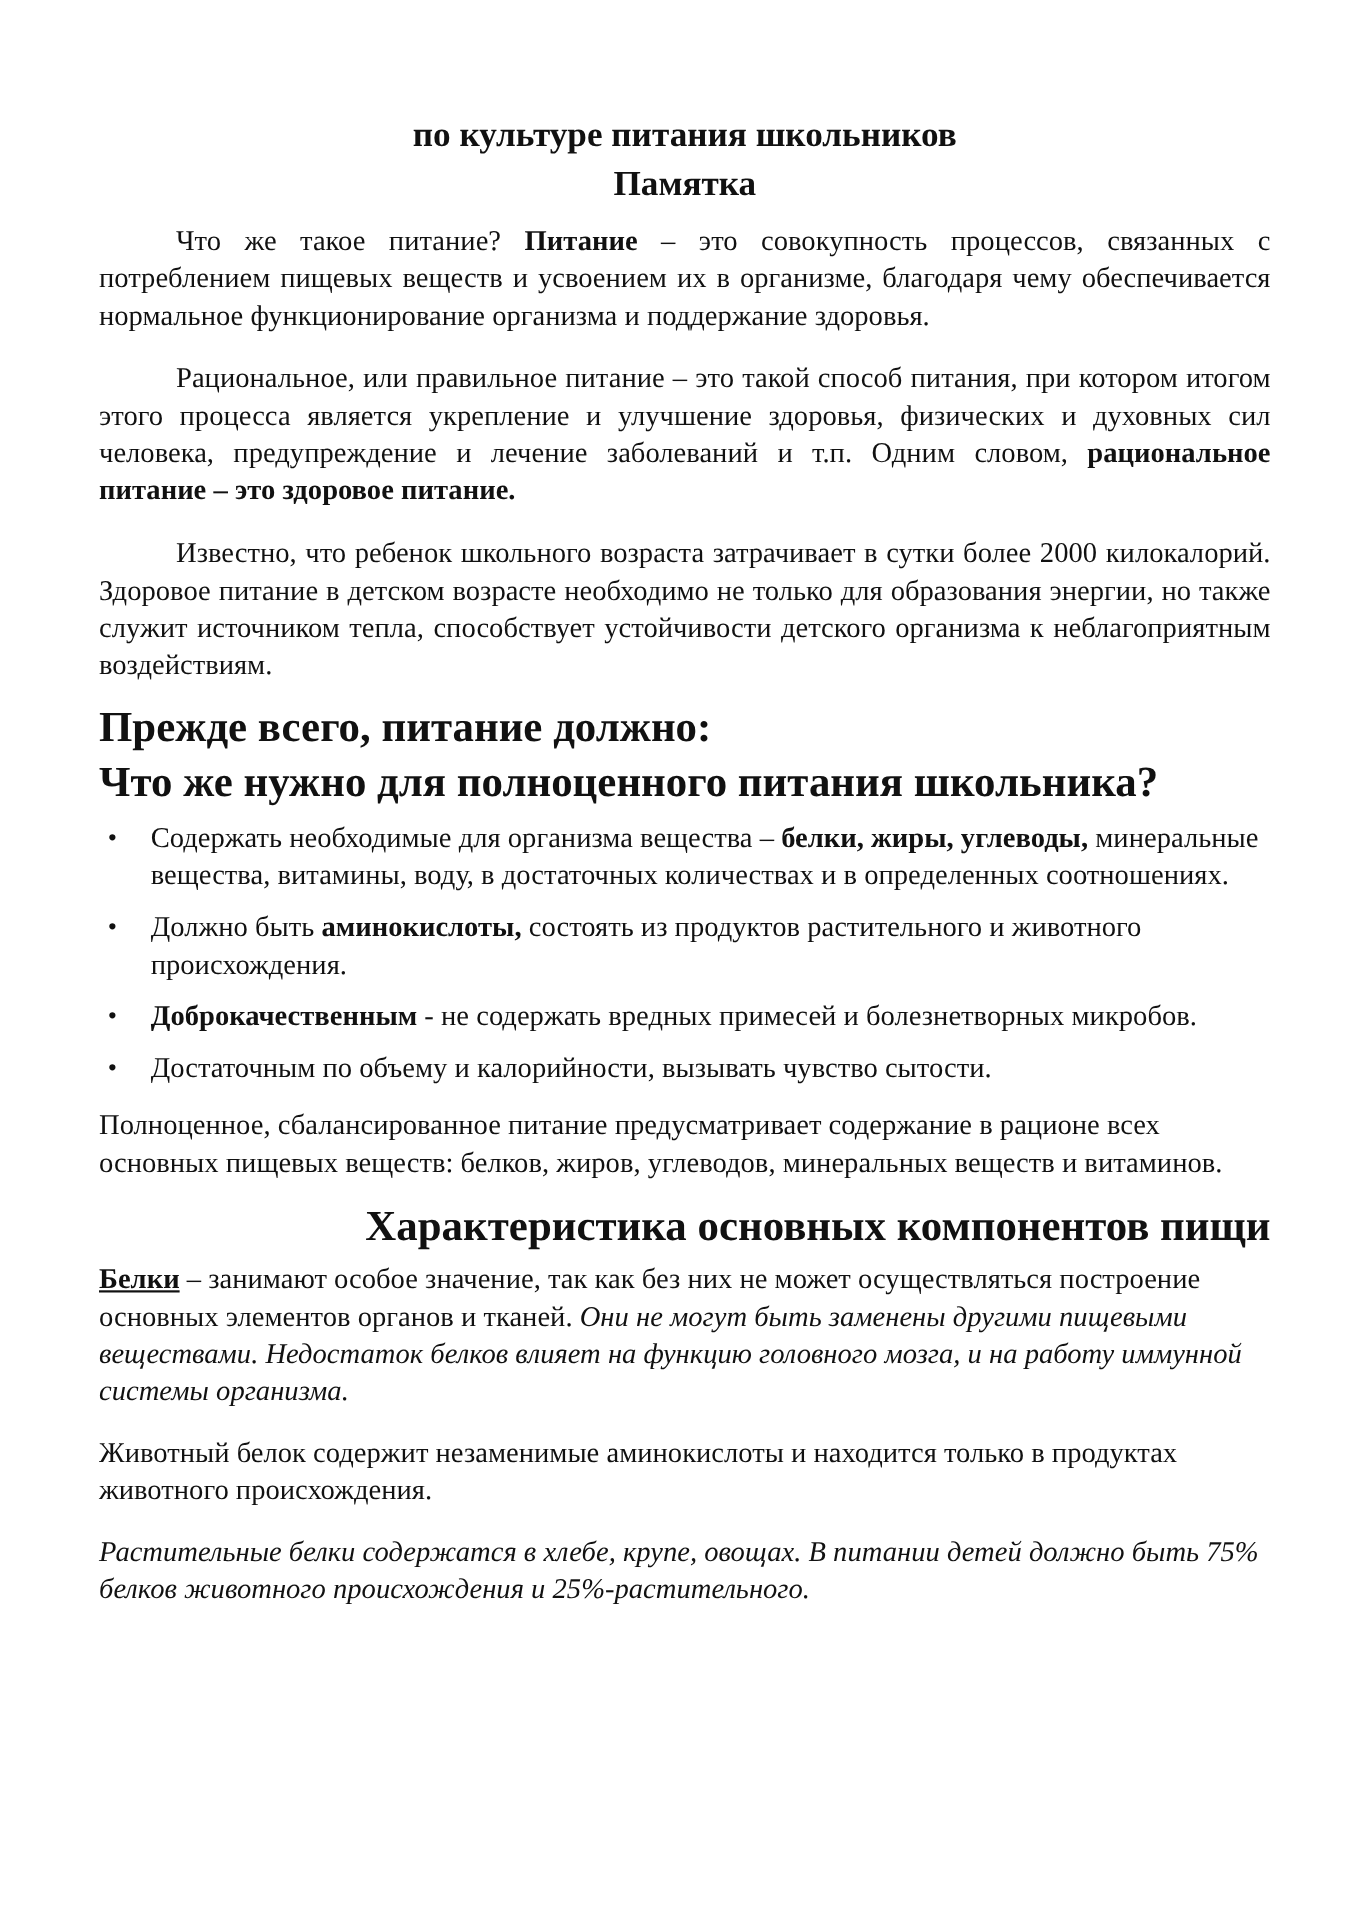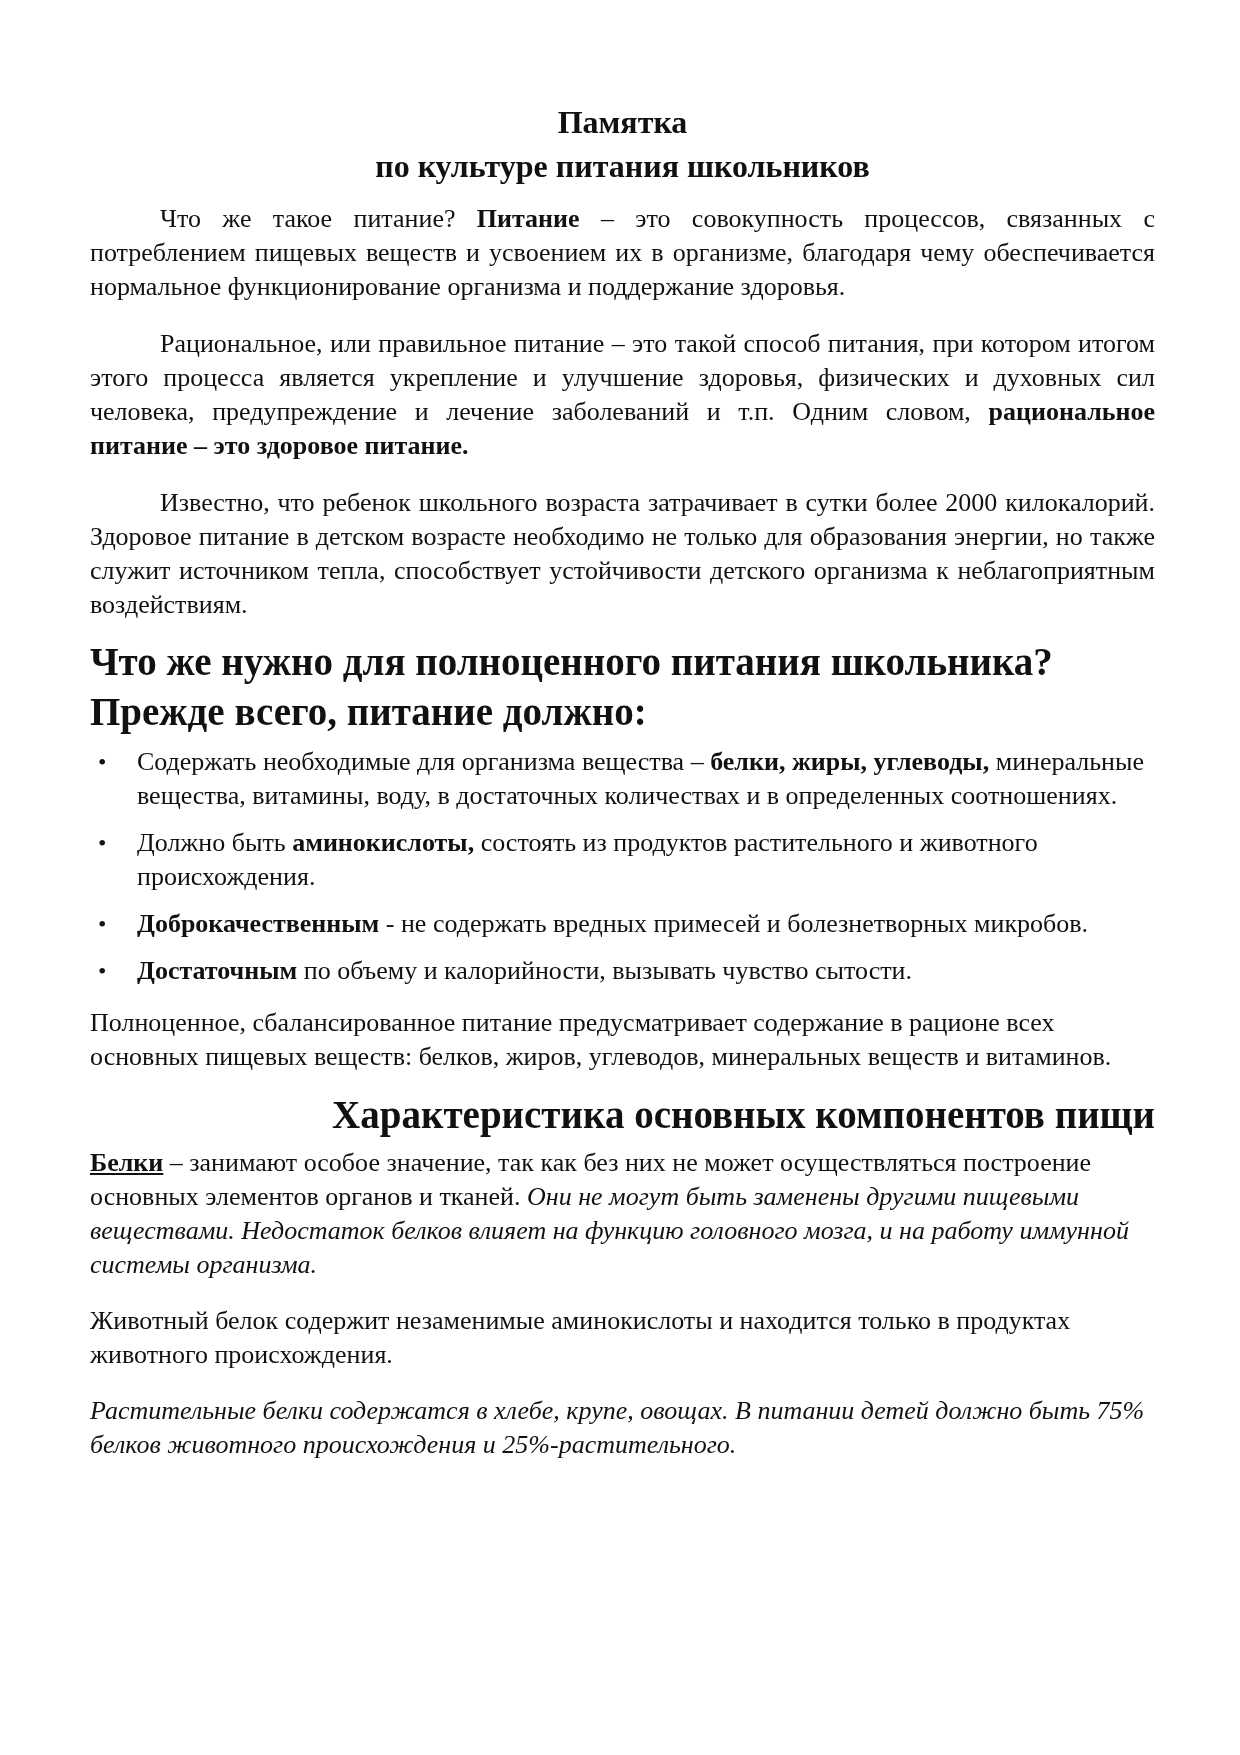--- a/index.html
+++ b/index.html
@@ -47,52 +47,52 @@
   .heading.components { margin-bottom: 14px; text-align: right; }
   .para.proteins { margin-bottom: 22px; }
   .para.italic-block { margin-bottom: 22px; }
 </style>
 </head>
 <body>
 
 <div class="page">
 
   <h1 class="title">
+    <span class="title-line">по культуре питания школьников</span>
     <span class="title-line">Памятка</span>
-    <span class="title-line">по культуре питания школьников</span>
   </h1>
 
   <p class="para indent justify"><span>Что же такое питание? </span><span style="font-weight: bold;">Питание</span><span> – это совокупность процессов, связанных с потреблением пищевых веществ и усвоением их в организме, благодаря чему обеспечивается нормальное функционирование организма и поддержание здоровья.</span></p>
 
   <p class="para indent justify"><span>Рациональное, или правильное питание – это такой способ питания, при котором итогом этого процесса является укрепление и улучшение здоровья, физических и духовных сил человека, предупреждение и лечение заболеваний и т.п. Одним словом, </span><span style="font-weight: bold;">рациональное питание – это здоровое питание.</span></p>
 
   <p class="para indent justify"><span>Известно, что ребенок школьного возраста затрачивает в сутки более 2000 килокалорий. Здоровое питание в детском возрасте необходимо не только для образования энергии, но также служит источником тепла, способствует устойчивости детского организма к неблагоприятным воздействиям.</span></p>
 
+  <h2 class="heading"><span>Прежде всего, питание должно:</span></h2>
+
   <h2 class="heading"><span>Что же нужно для полноценного питания школьника?</span></h2>
-
-  <h2 class="heading"><span>Прежде всего, питание должно:</span></h2>
 
   <div class="bullet">
     <span class="dot">•</span>
     <span class="bullet-text"><span>Содержать необходимые для организма вещества – </span><span style="font-weight: bold;">белки, жиры, углеводы,</span><span> минеральные вещества, витамины, воду, в достаточных количествах и в определенных соотношениях.</span></span>
   </div>
 
   <div class="bullet">
     <span class="dot">•</span>
     <span class="bullet-text"><span>Должно быть </span><span style="font-weight: bold;">аминокислоты,</span><span> состоять из продуктов растительного и животного происхождения.</span></span>
   </div>
 
   <div class="bullet">
     <span class="dot">•</span>
     <span class="bullet-text"><span style="font-weight: bold;">Доброкачественным</span><span> - не содержать вредных примесей и болезнетворных микробов.</span></span>
   </div>
 
   <div class="bullet last">
     <span class="dot">•</span>
-    <span class="bullet-text"><span style="font-weight: bold;">Достаточным</span><span> по объему и калорийности, вызывать чувство сытости.</span></span>
+    <span class="bullet-text"><span style="font-weight: normal;">Достаточным</span><span> по объему и калорийности, вызывать чувство сытости.</span></span>
   </div>
 
   <p class="para after-list"><span>Полноценное, сбалансированное питание предусматривает содержание в рационе всех основных пищевых веществ: белков, жиров, углеводов, минеральных веществ и витаминов.</span></p>
 
   <h2 class="heading components"><span>Характеристика основных компонентов пищи</span></h2>
 
   <p class="para proteins"><span style="font-weight: bold; text-decoration: underline;">Белки</span><span> – занимают особое значение, так как без них не может осуществляться построение основных элементов органов и тканей. </span><span style="font-style: italic;">Они не могут быть заменены другими пищевыми веществами. Недостаток белков влияет на функцию головного мозга, и на работу иммунной системы организма.</span></p>
 
   <p class="para italic-block"><span style="">Животный белок содержит незаменимые аминокислоты и находится только в продуктах животного происхождения.</span></p>
 

